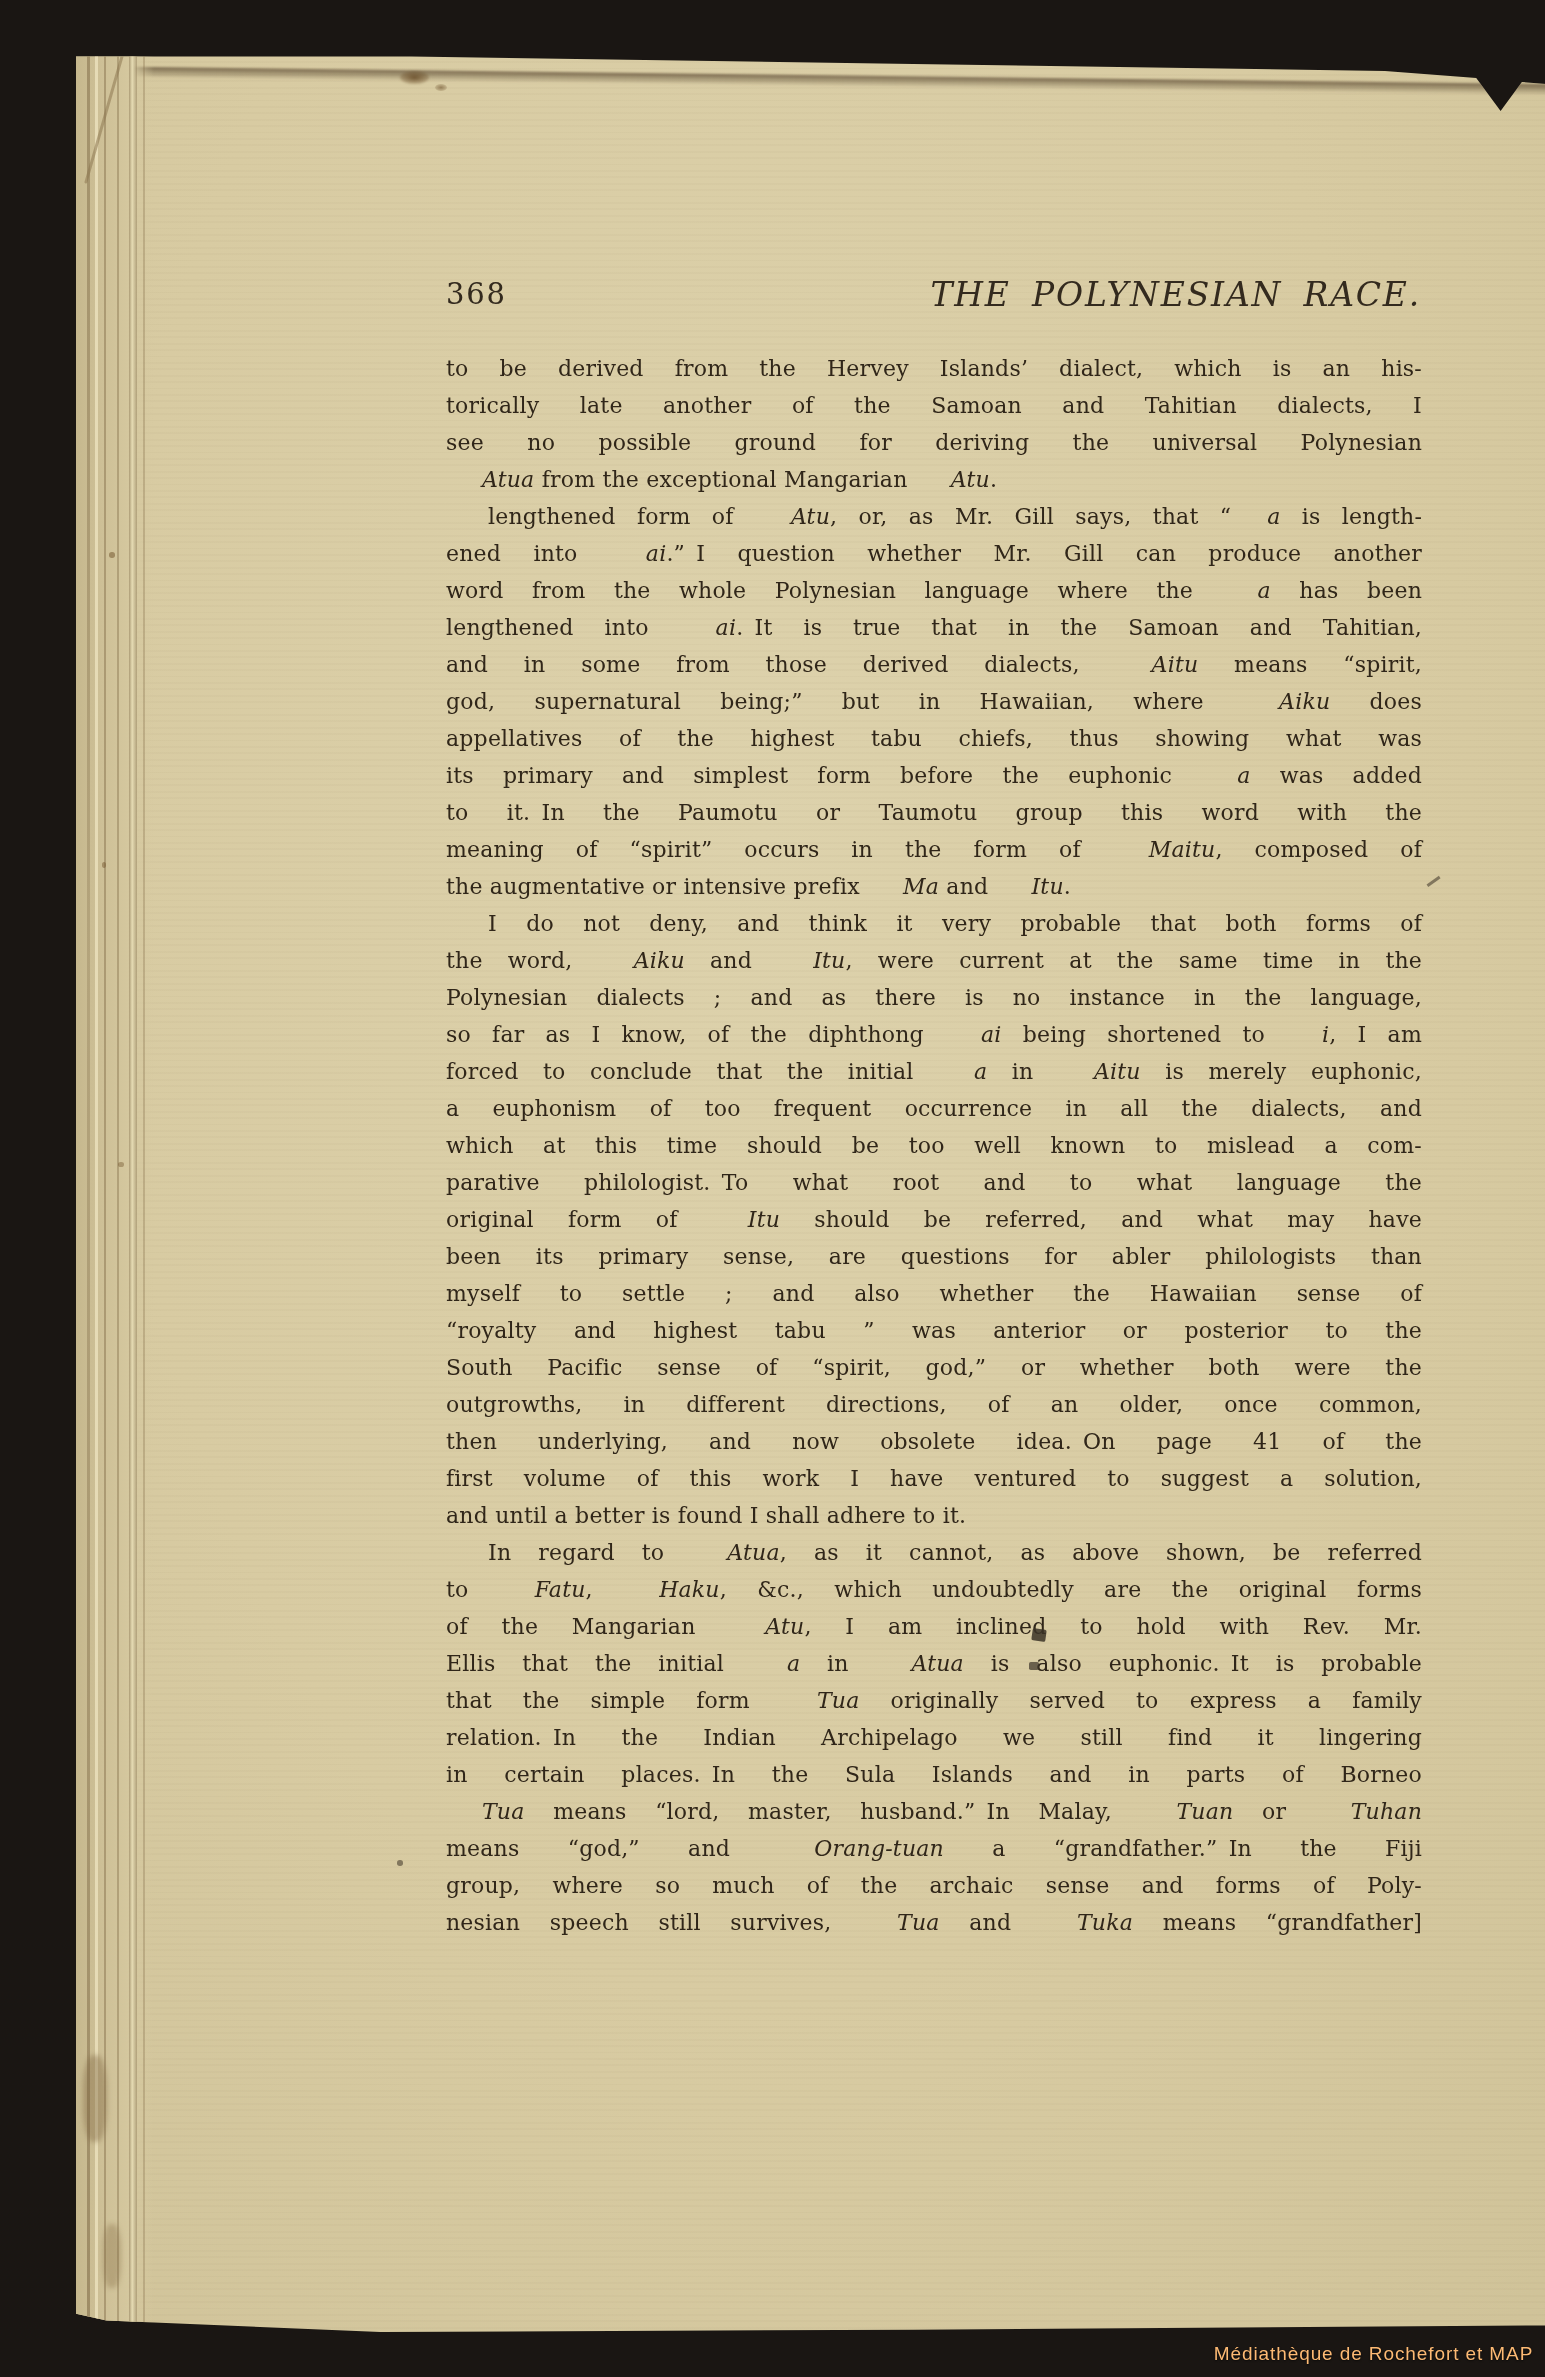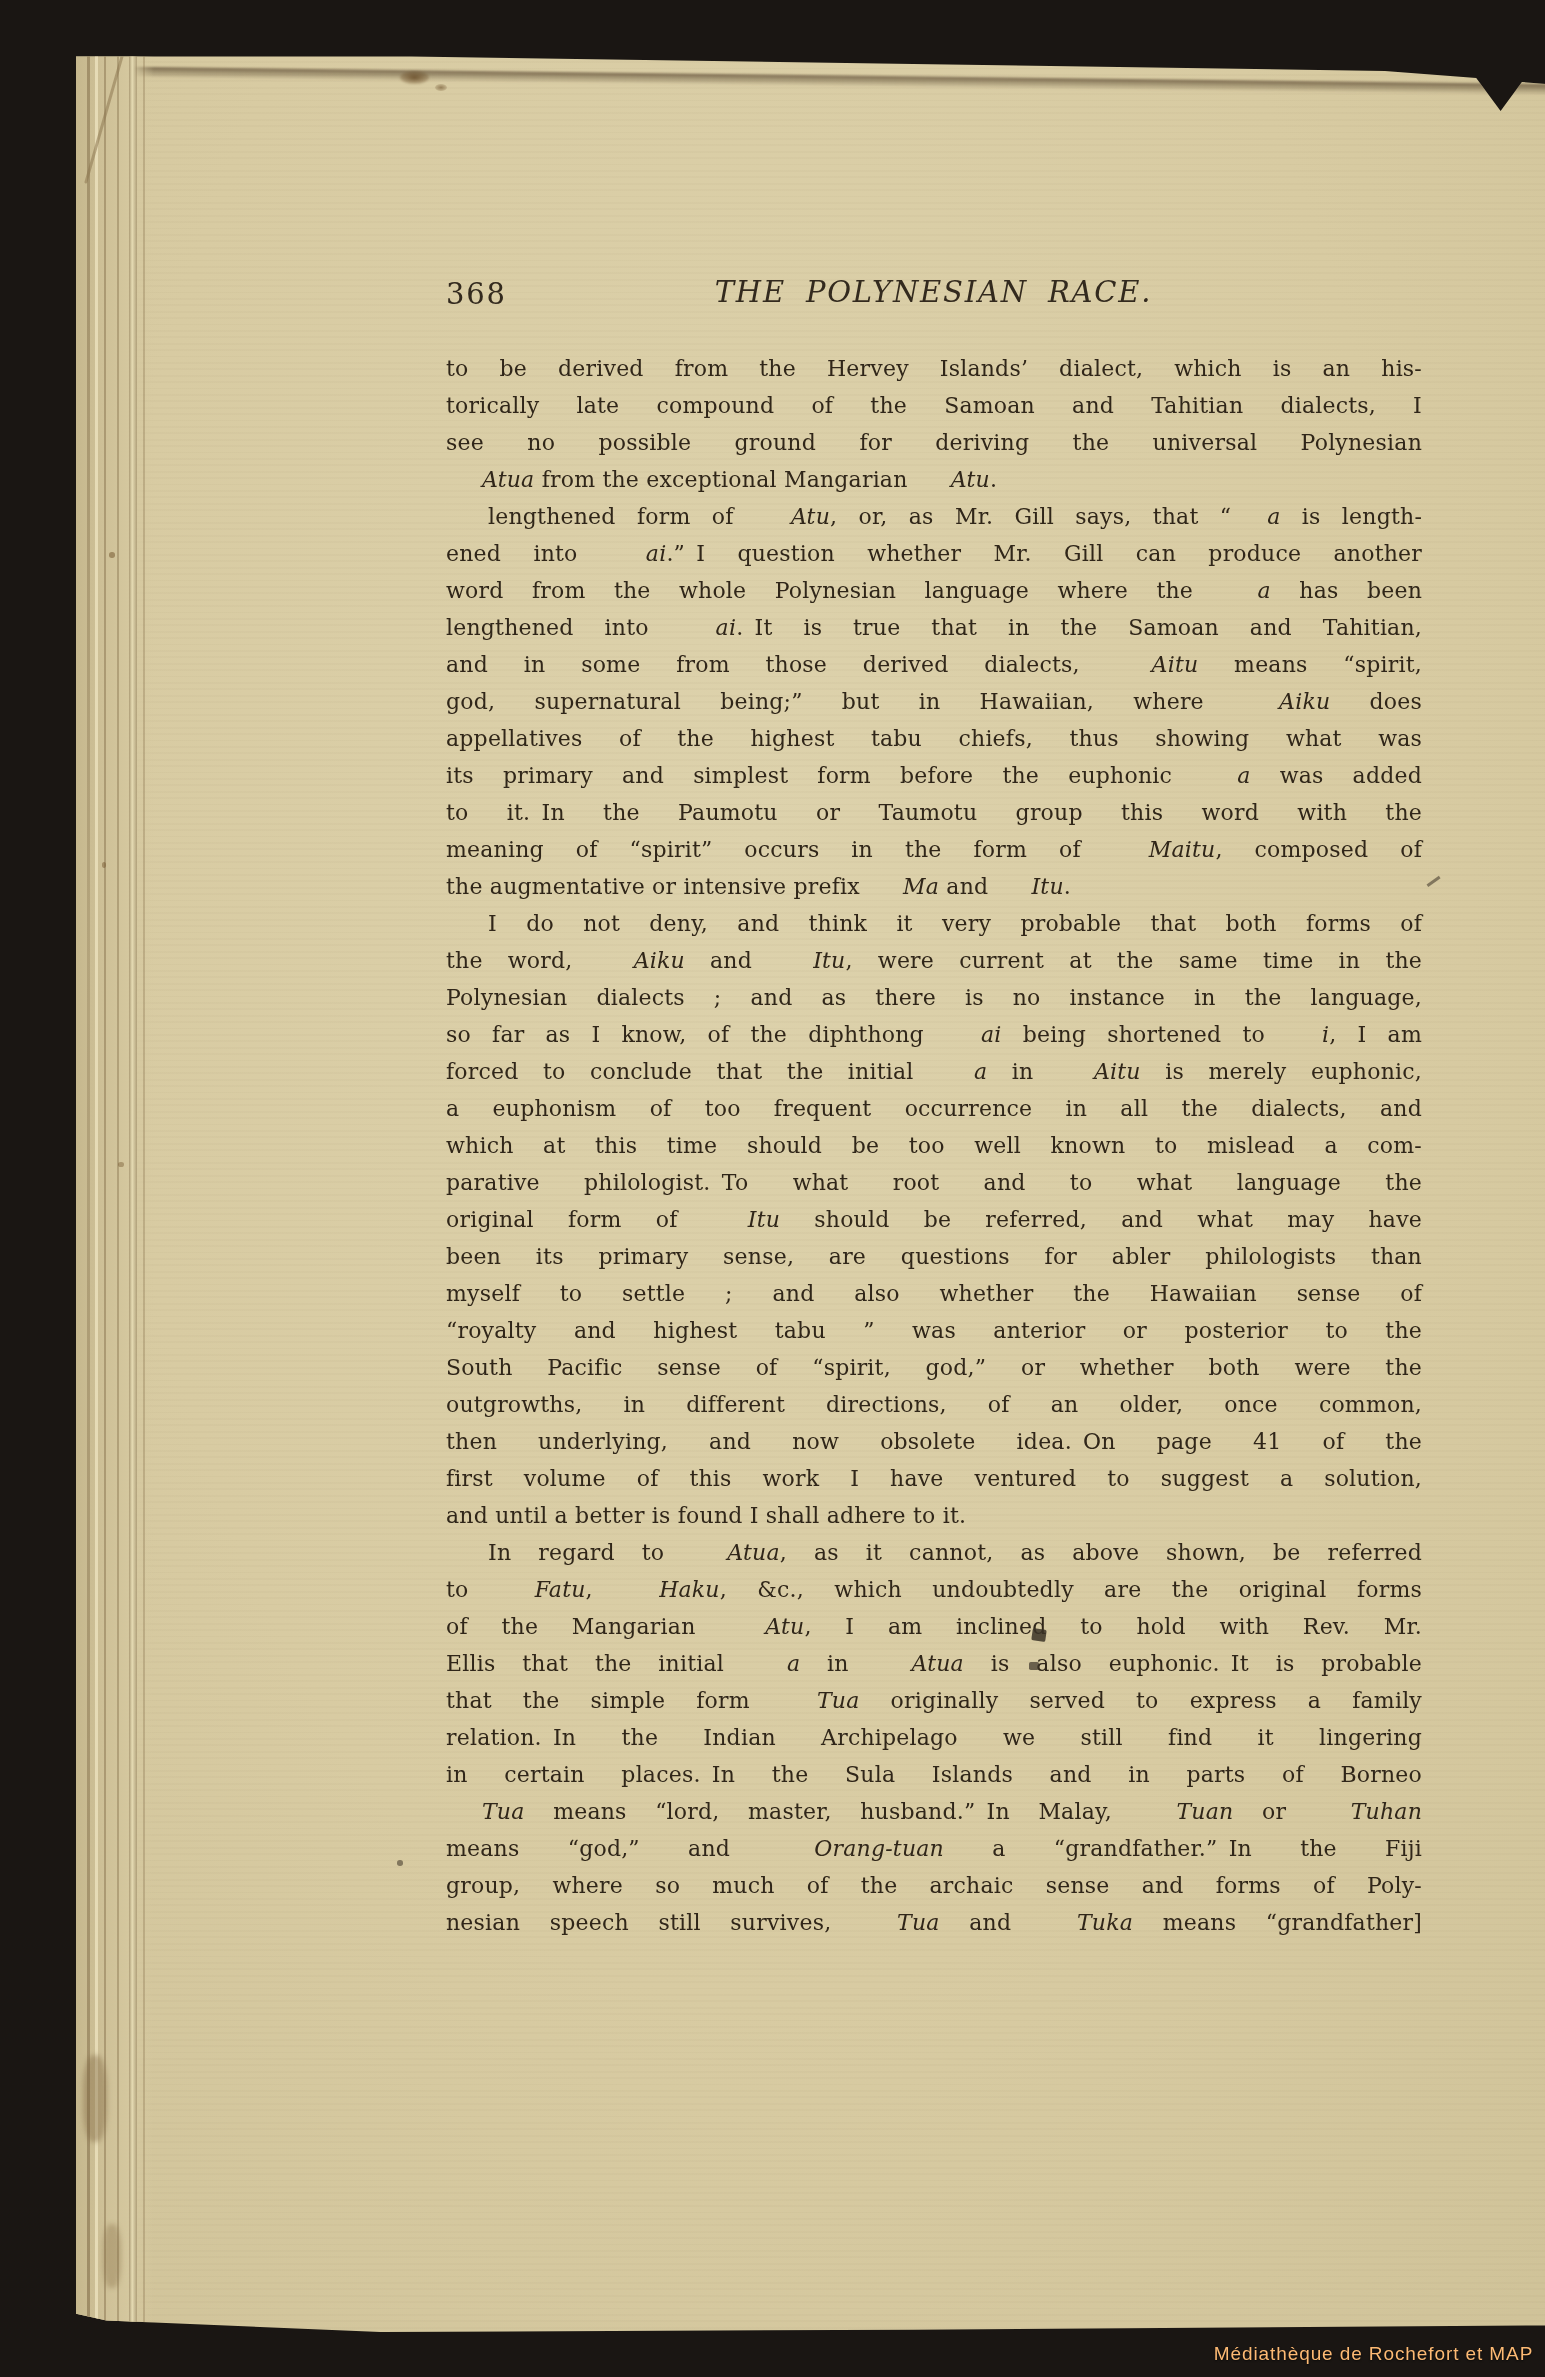--- a/index.html
+++ b/index.html
@@ -45,22 +45,22 @@
   .adjacent{
     position:absolute;right:0;top:128px;bottom:0;width:20px;
     background:linear-gradient(90deg,rgba(150,130,92,.32),rgba(175,158,118,.16));
   }
   
   .pageno{
     position:absolute;left:370px;top:235px;
     font-size:29px;color:#332a1e;letter-spacing:1.8px;
   }
   .running-title{
-    position:absolute;left:370px;top:233px;width:975px;text-align:center;
-    font-style:italic;font-size:29px;letter-spacing:1.8px;word-spacing:9px;color:#332a1e;
+    position:absolute;left:370px;top:233px;width:975px;text-align:right;
+    font-style:italic;font-size:33px;letter-spacing:1.8px;word-spacing:9px;color:#332a1e;
   }
   .textblock{
     position:absolute;left:370px;top:308px;width:976px;
     font-size:22px;line-height:37px;color:#302619;letter-spacing:0.2px;
   }
   .line{height:37px;text-align:justify;text-align-last:justify;}
   .line.final{text-align-last:left;}
   .para.indent .line:first-child{text-indent:42px;}
   .line i{font-style:italic;margin-left:36px;}
   
@@ -109,21 +109,21 @@
 
   <div class="gutter"></div>
   <div class="adjacent"></div>
 
   <span class="pageno">368</span>
   <span class="running-title">THE POLYNESIAN RACE.</span>
 
   <div class="textblock">
       <div class="para">
         <div class="line">to be derived from the Hervey Islands’ dialect, which is an his-</div>
-        <div class="line">torically late compound of the Samoan and Tahitian dialects, I</div>
+        <div class="line">torically late another of the Samoan and Tahitian dialects, I</div>
         <div class="line">see no possible ground for deriving the universal Polynesian</div>
         <div class="line final"><i>Atua</i> from the exceptional Mangarian <i>Atu</i>.</div>
       </div>
       <div class="para indent">
         <div class="line">lengthened form of <i>Atu</i>, or, as Mr. Gill says, that “<i>a</i> is length-</div>
         <div class="line">ened into <i>ai</i>.” I question whether Mr. Gill can produce another</div>
         <div class="line">word from the whole Polynesian language where the <i>a</i> has been</div>
         <div class="line">lengthened into <i>ai</i>. It is true that in the Samoan and Tahitian,</div>
         <div class="line">and in some from those derived dialects, <i>Aitu</i> means “spirit,</div>
         <div class="line">god, supernatural being;” but in Hawaiian, where <i>Aiku</i> does</div>

